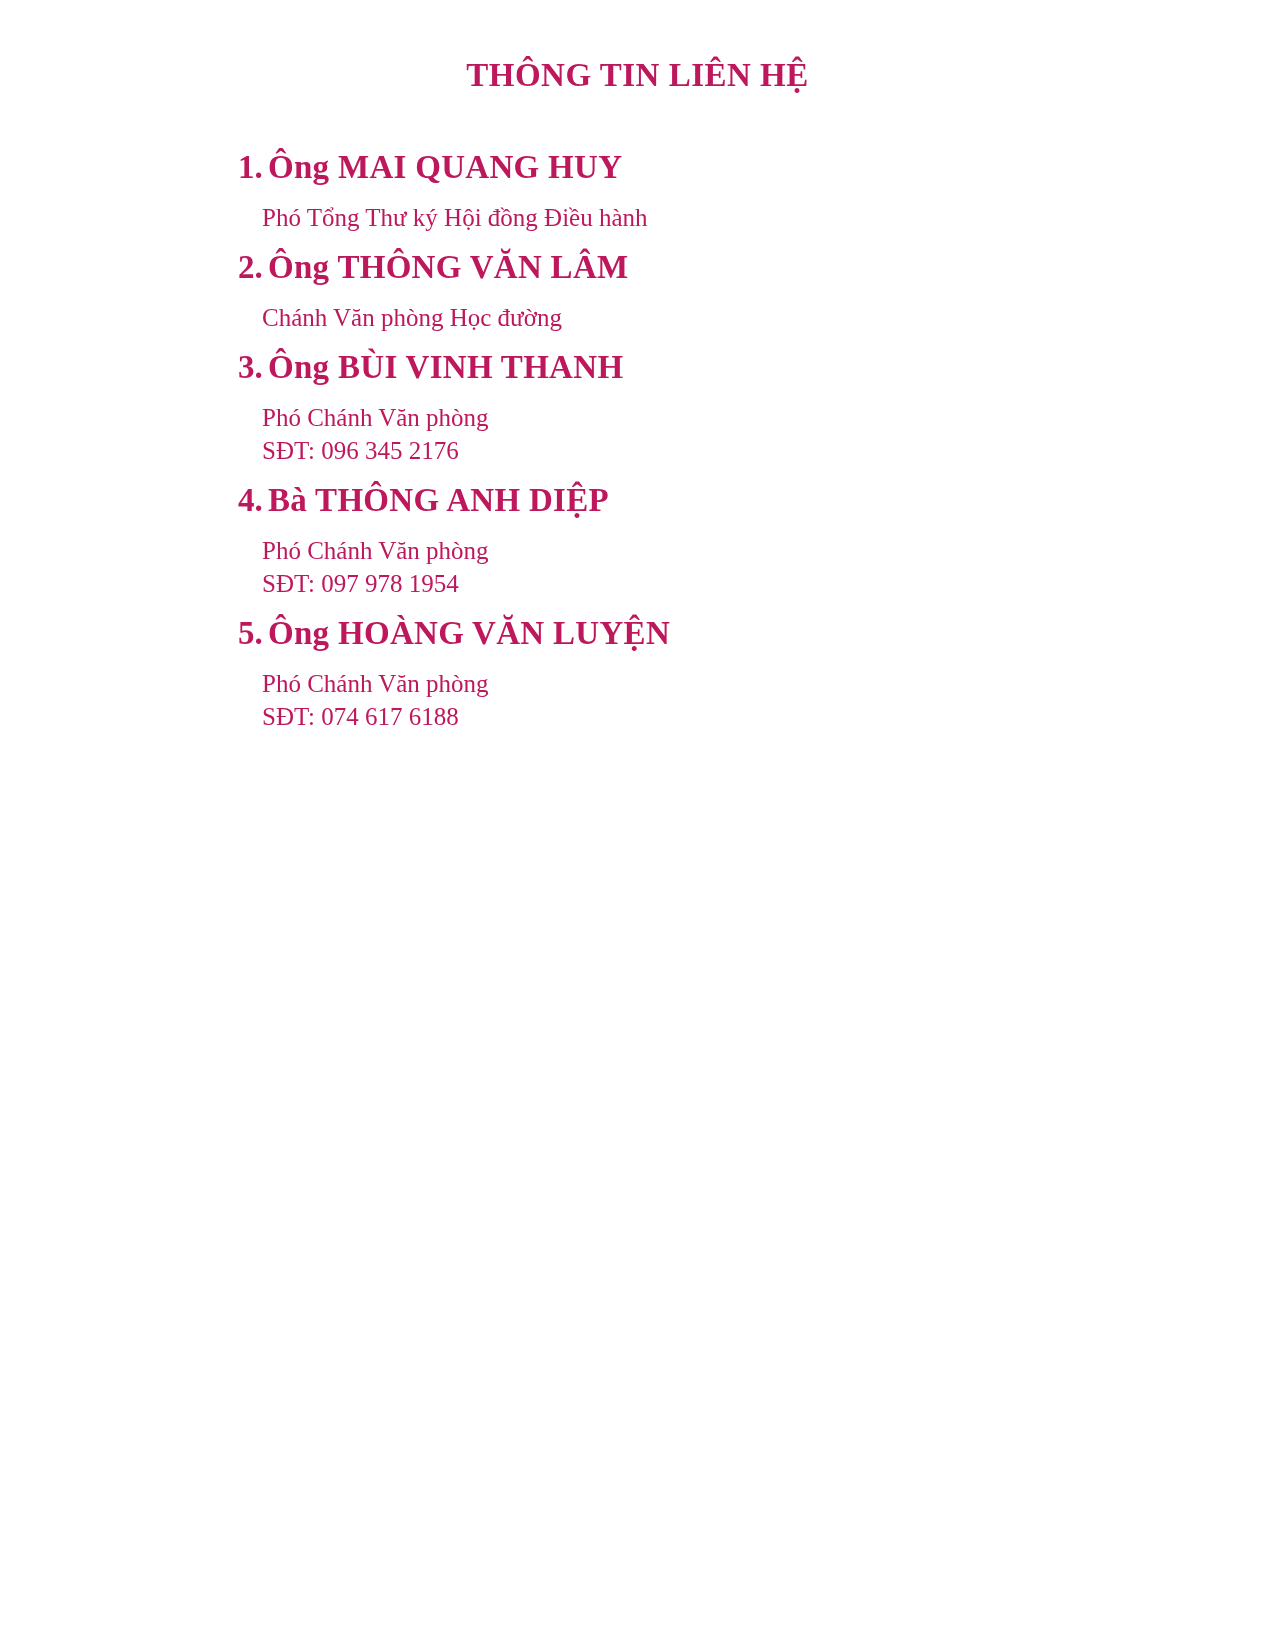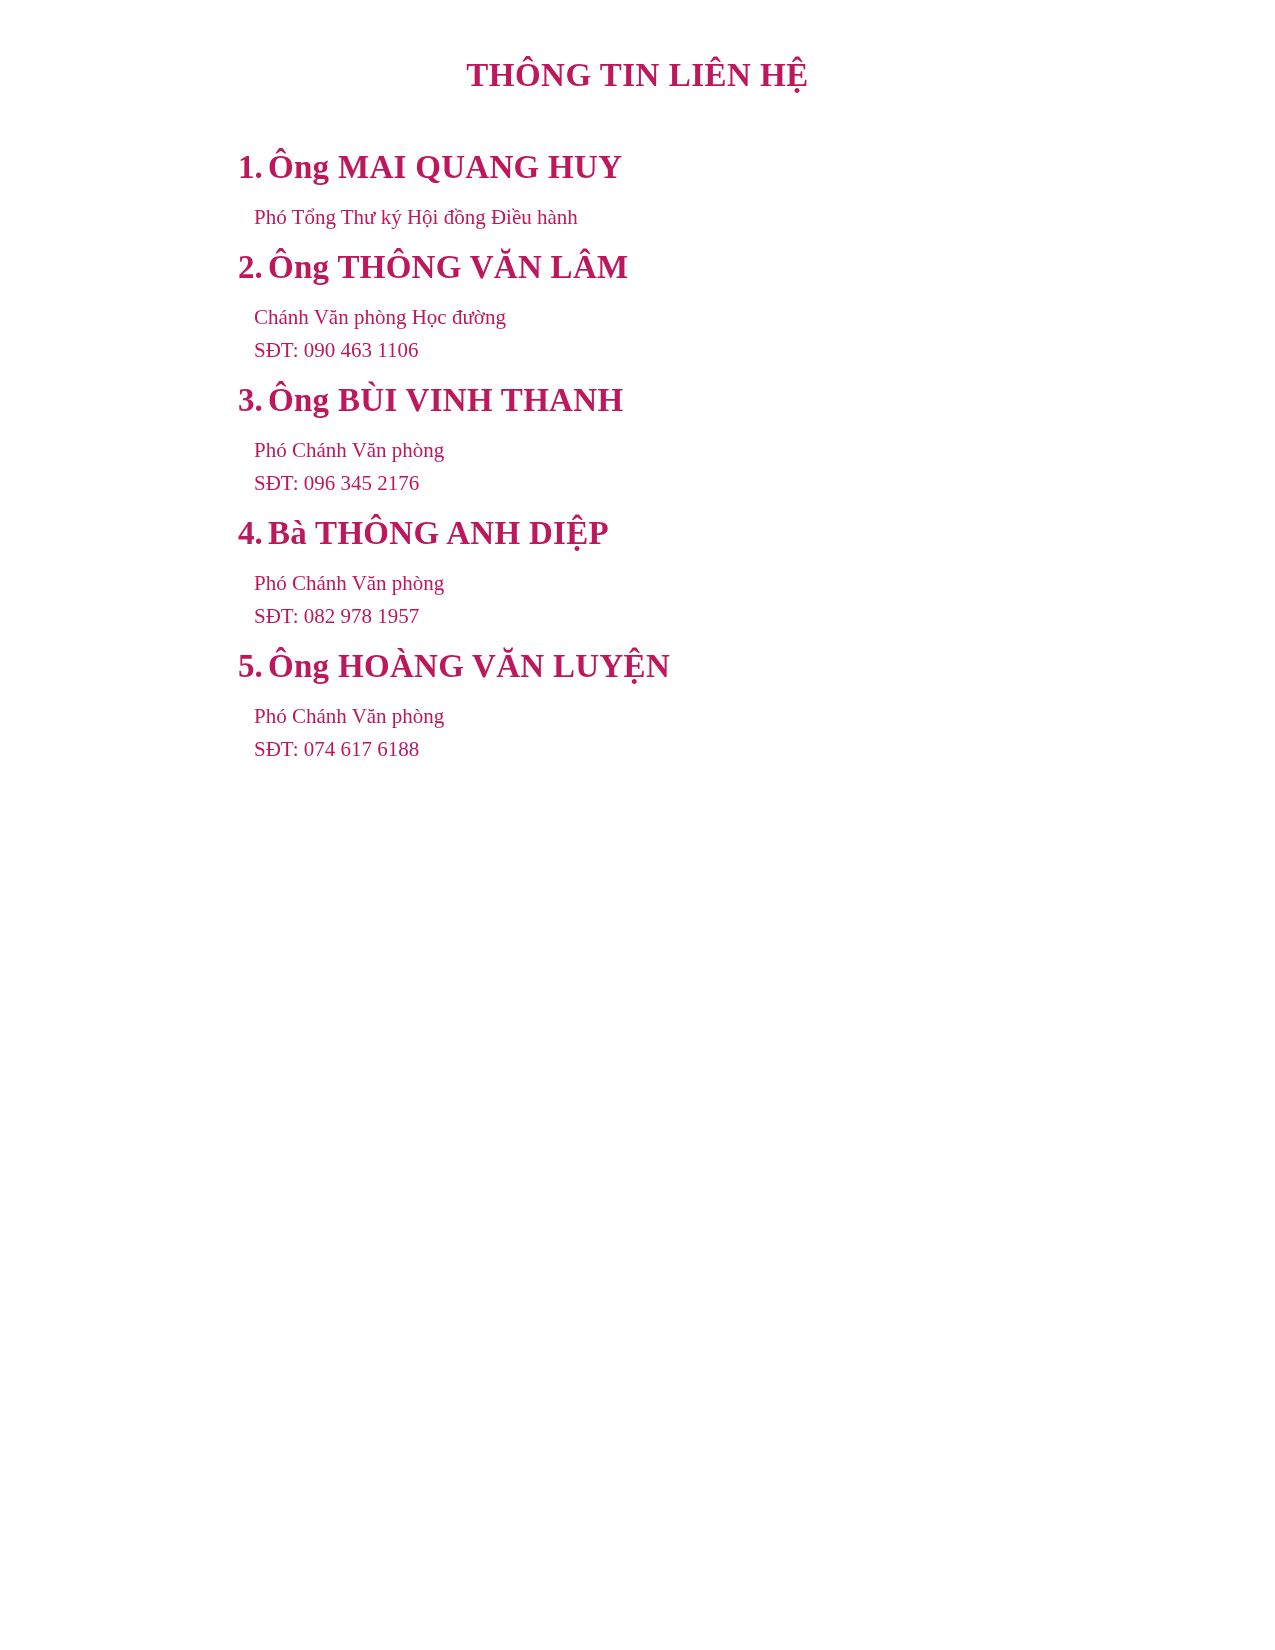--- a/index.html
+++ b/index.html
@@ -38,22 +38,22 @@
   }
   .entry-number {
     width: 30px;
     flex: 0 0 30px;
   }
   .entry-name {
     letter-spacing: 0.3px;
     text-align: right;
   }
   .entry-details {
-    margin-left: 16px;
-    font-size: 21px;
+    margin-left: 24px;
+    font-size: 25px;
     line-height: 33px;
     margin-bottom: 13px;
   }
 </style>
 </head>
 <body>
 
 <div class="page">
 
   <h1 class="doc-title">THÔNG TIN LIÊN HỆ</h1>
@@ -70,21 +70,20 @@
       </div>
     </div>
 
     <div class="contact-entry">
       <div class="entry-heading">
         <span class="entry-number">2.</span>
         <span class="entry-name">Ông THÔNG VĂN LÂM</span>
       </div>
       <div class="entry-details">
         <div>Chánh Văn phòng Học đường</div>
-        <div>SĐT: 090 463 1106</div>
       </div>
     </div>
 
     <div class="contact-entry">
       <div class="entry-heading">
         <span class="entry-number">3.</span>
         <span class="entry-name">Ông BÙI VINH THANH</span>
       </div>
       <div class="entry-details">
         <div>Phó Chánh Văn phòng</div>
@@ -92,21 +91,21 @@
       </div>
     </div>
 
     <div class="contact-entry">
       <div class="entry-heading">
         <span class="entry-number">4.</span>
         <span class="entry-name">Bà THÔNG ANH DIỆP</span>
       </div>
       <div class="entry-details">
         <div>Phó Chánh Văn phòng</div>
-        <div>SĐT: 082 978 1957</div>
+        <div>SĐT: 097 978 1954</div>
       </div>
     </div>
 
     <div class="contact-entry">
       <div class="entry-heading">
         <span class="entry-number">5.</span>
         <span class="entry-name">Ông HOÀNG VĂN LUYỆN</span>
       </div>
       <div class="entry-details">
         <div>Phó Chánh Văn phòng</div>

